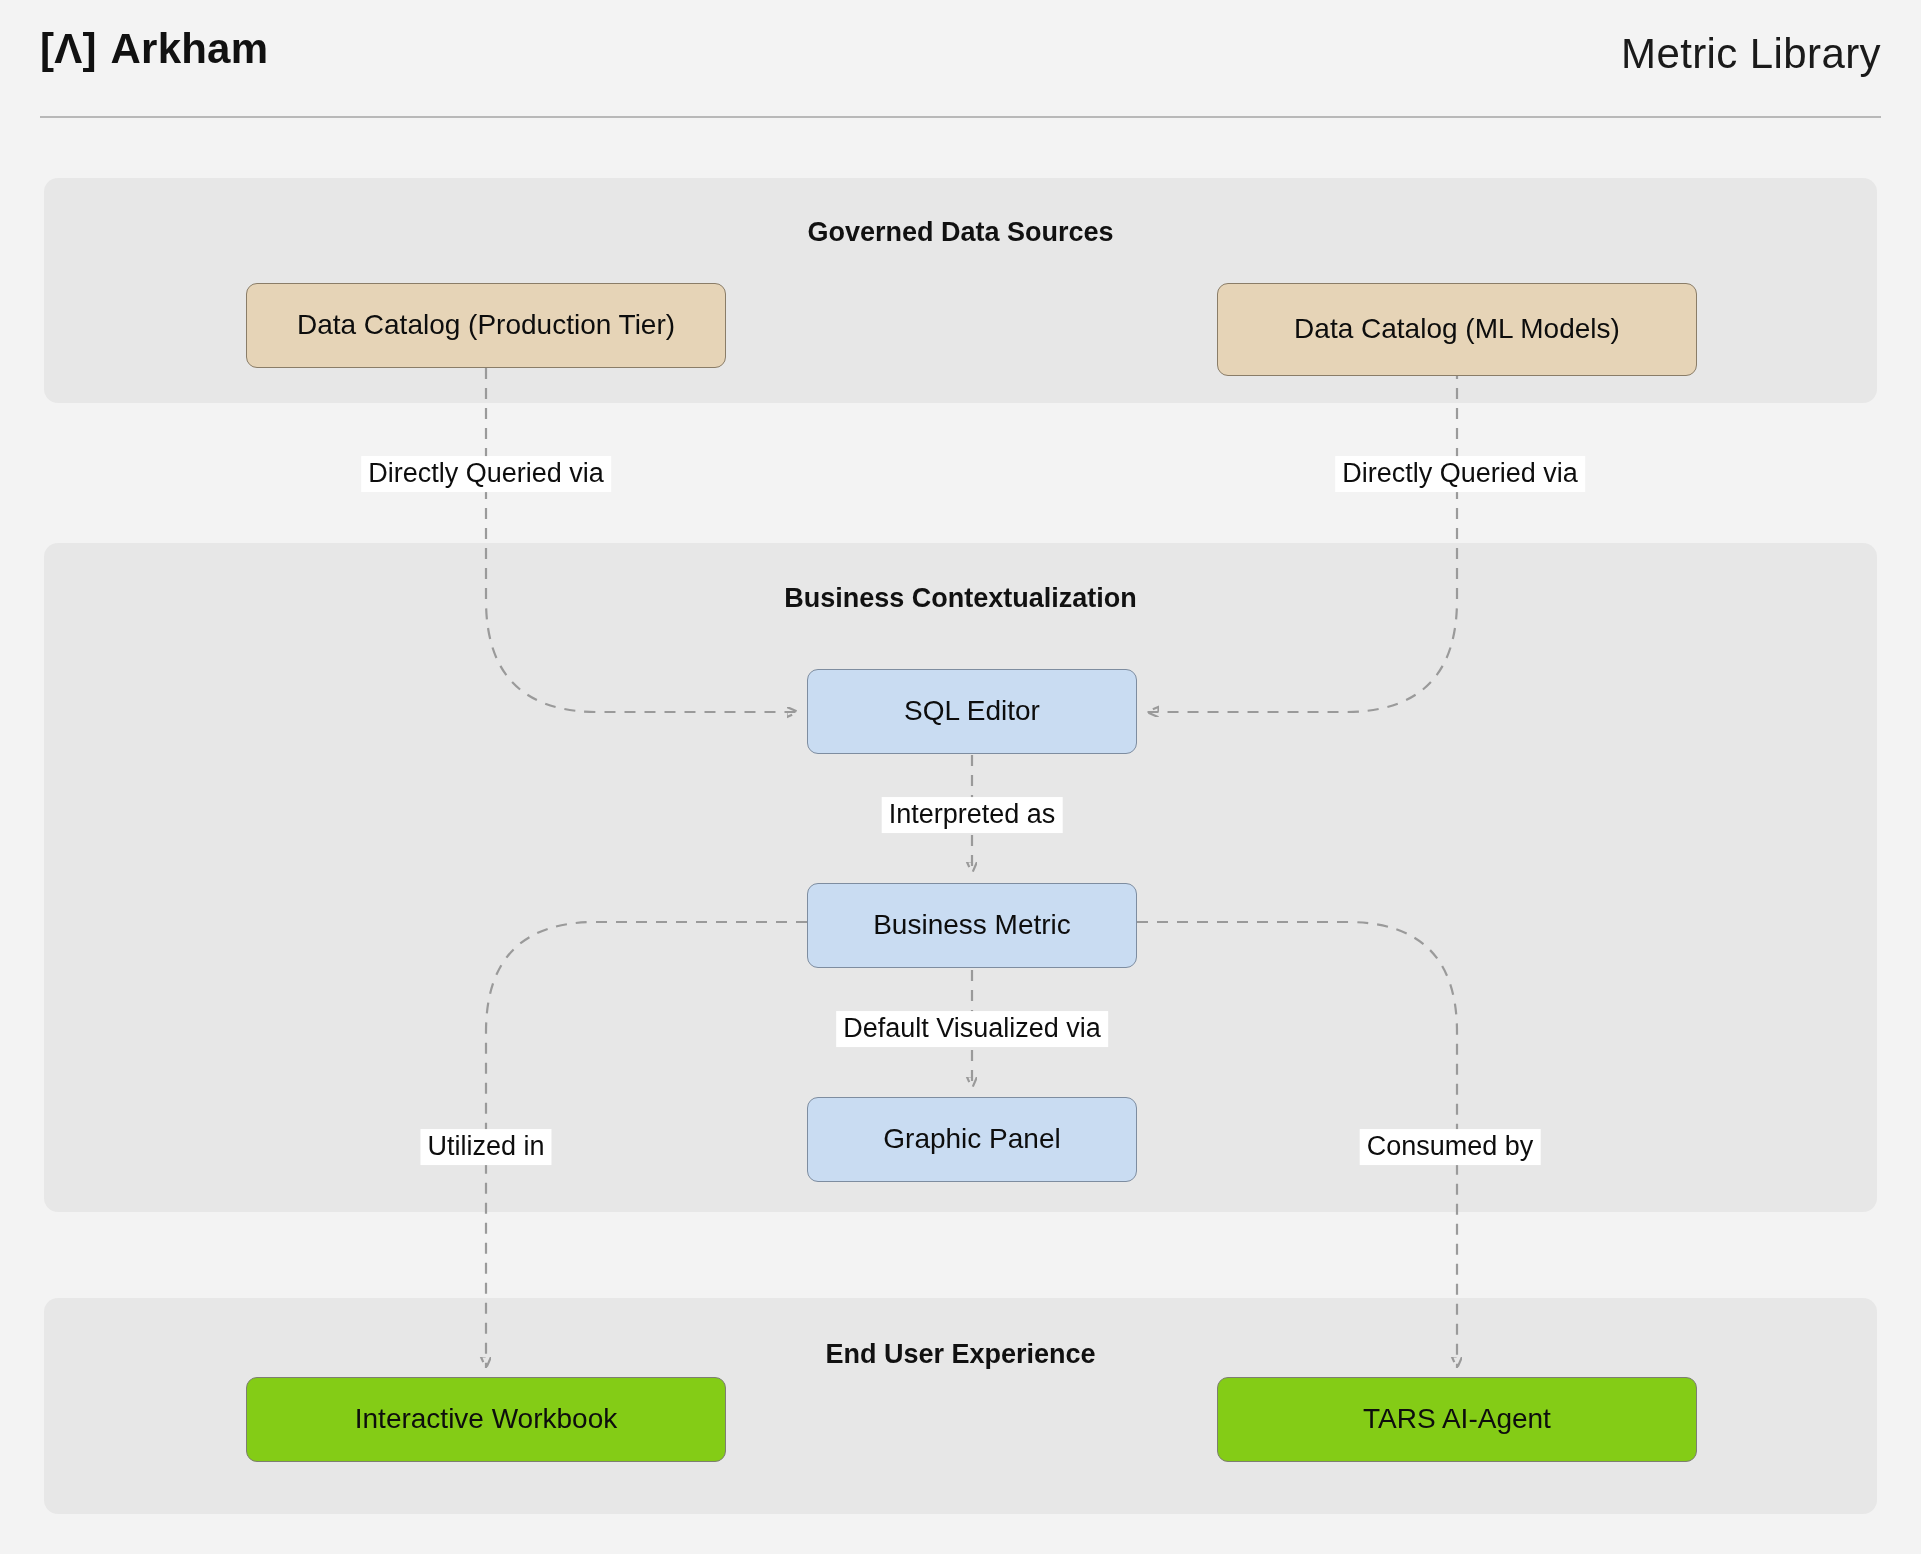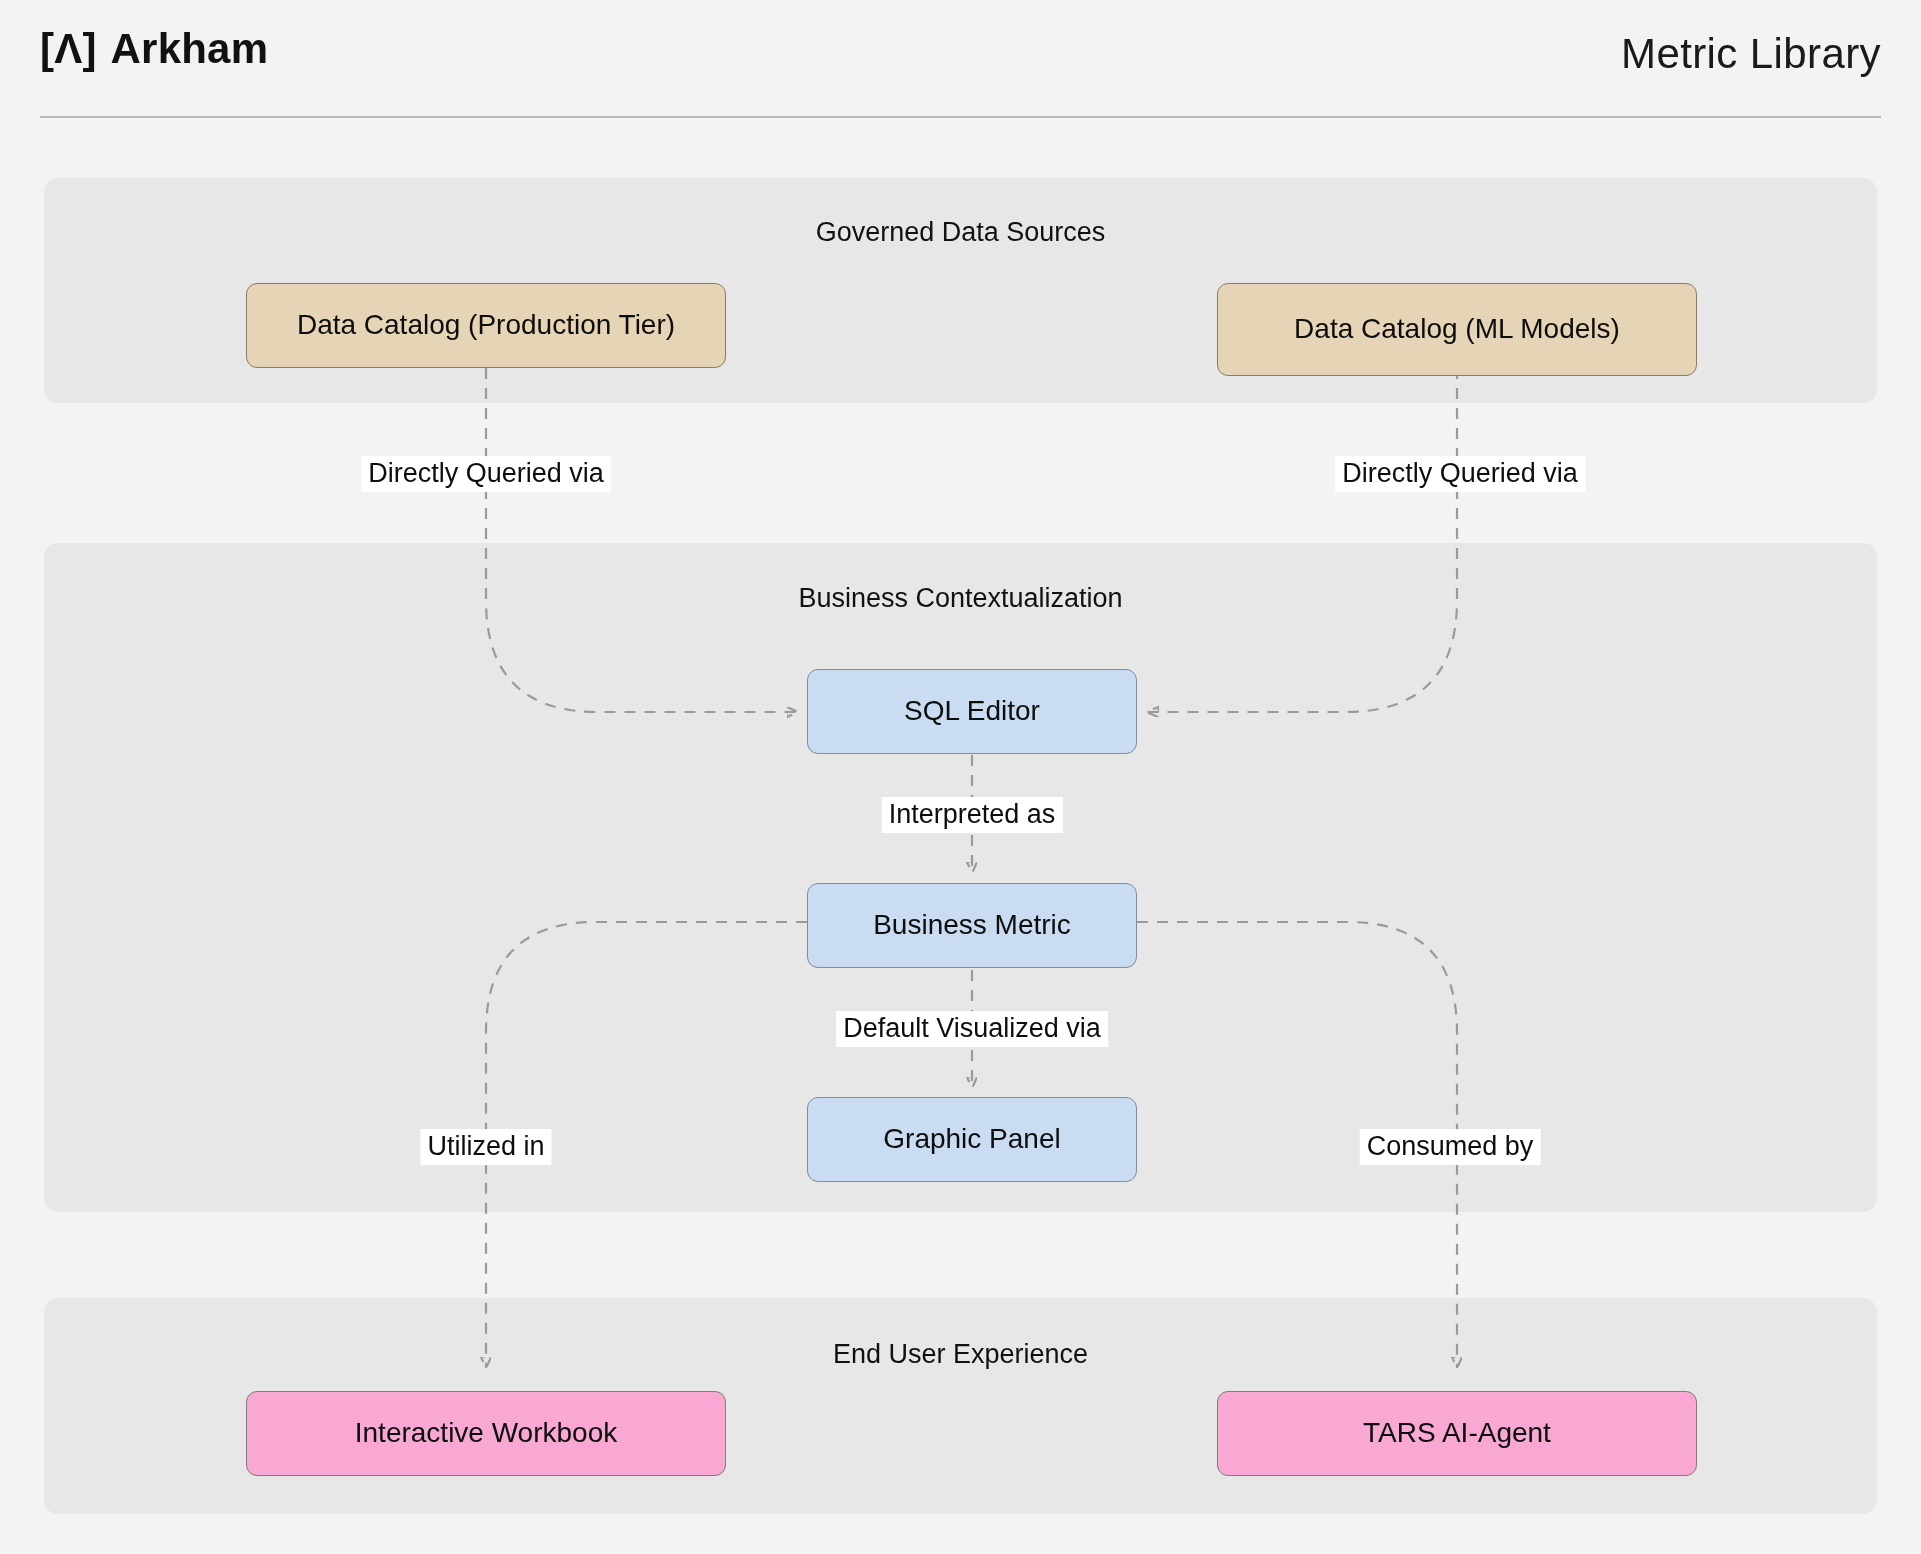--- a/index.html
+++ b/index.html
@@ -31,33 +31,33 @@
   .header-rule{
     position:absolute;left:40px;right:40px;top:116px;height:2px;background:#b8b8b8;
   }
 
   
   .lane{
     position:absolute;background:#e7e7e7;border-radius:14px;
   }
   .lane-title{
     position:absolute;left:0;right:0;text-align:center;
-    font-size:27px;color:#111;font-weight:400;white-space:nowrap;
+    font-size:27px;color:#111;font-weight:700;white-space:nowrap;
   }
 
   
   .node{
     position:absolute;display:flex;align-items:center;justify-content:center;
     border-radius:11px;box-sizing:border-box;
     font-size:28px;color:#0d0d0d;text-align:center;line-height:1.1;
     padding:0 6px;
   }
   .node.source{background:#e6d4b7;border:1.6px solid #8a7d68;}
   .node.process{background:#c9dcf2;border:1.6px solid #7e8da0;}
-  .node.consumer{background:#f9a8d4;border:1.6px solid #7d7f72;margin-top:14px;}
+  .node.consumer{background:#84cc16;border:1.6px solid #7d7f72;}
 
   
   .elabel{
     position:absolute;background:#ffffff;color:#0d0d0d;
     font-size:27px;line-height:1.18;padding:2px 7px;white-space:nowrap;
     transform:translate(-50%,-50%);
   }
 
   svg.edges{position:absolute;left:0;top:0;width:1921px;height:1554px;pointer-events:none;}
   svg.edges path{fill:none;stroke:#9a9a9a;stroke-width:2.2;stroke-dasharray:11 9;}

